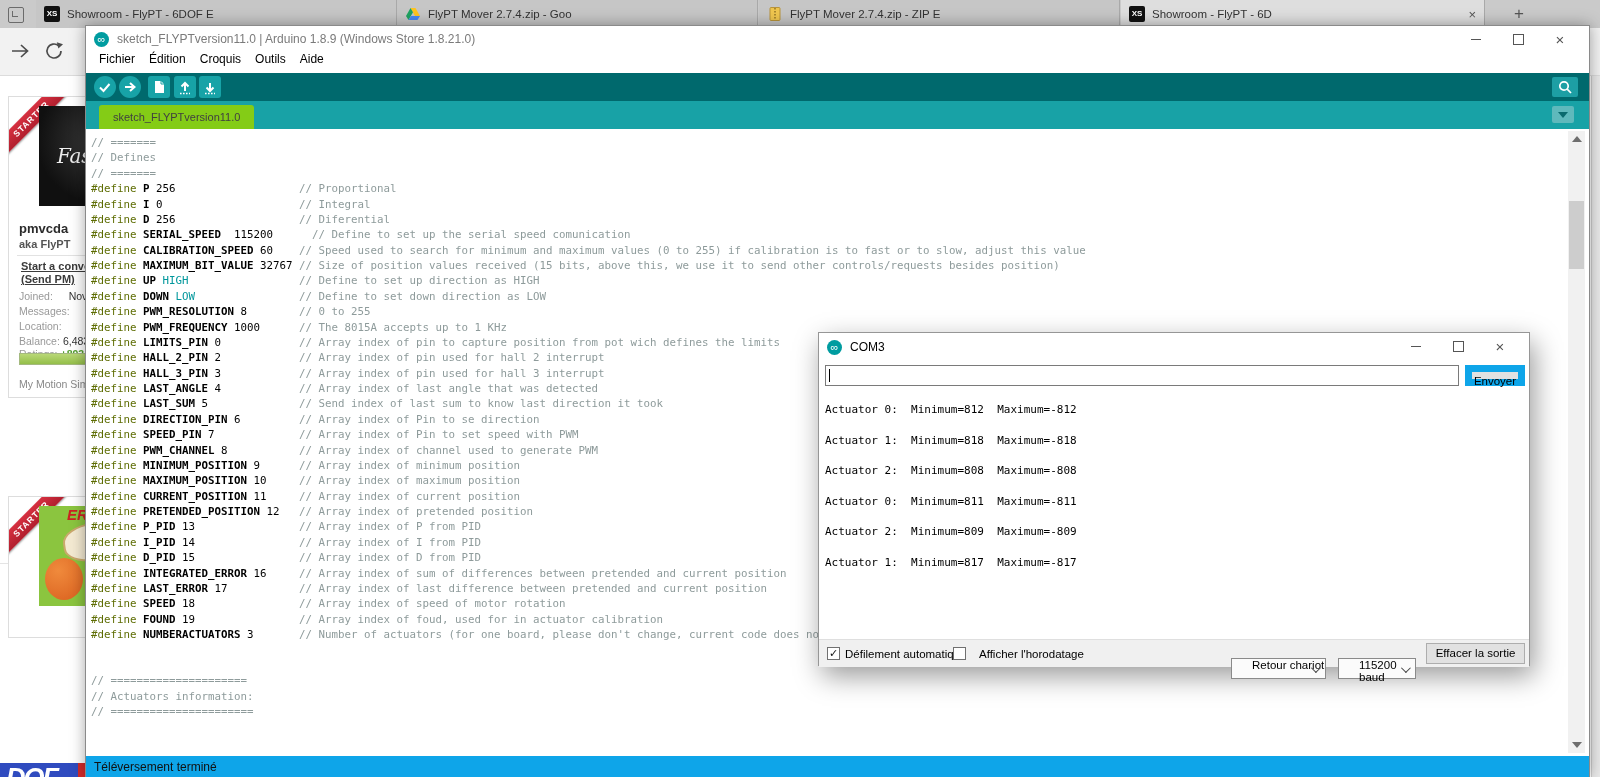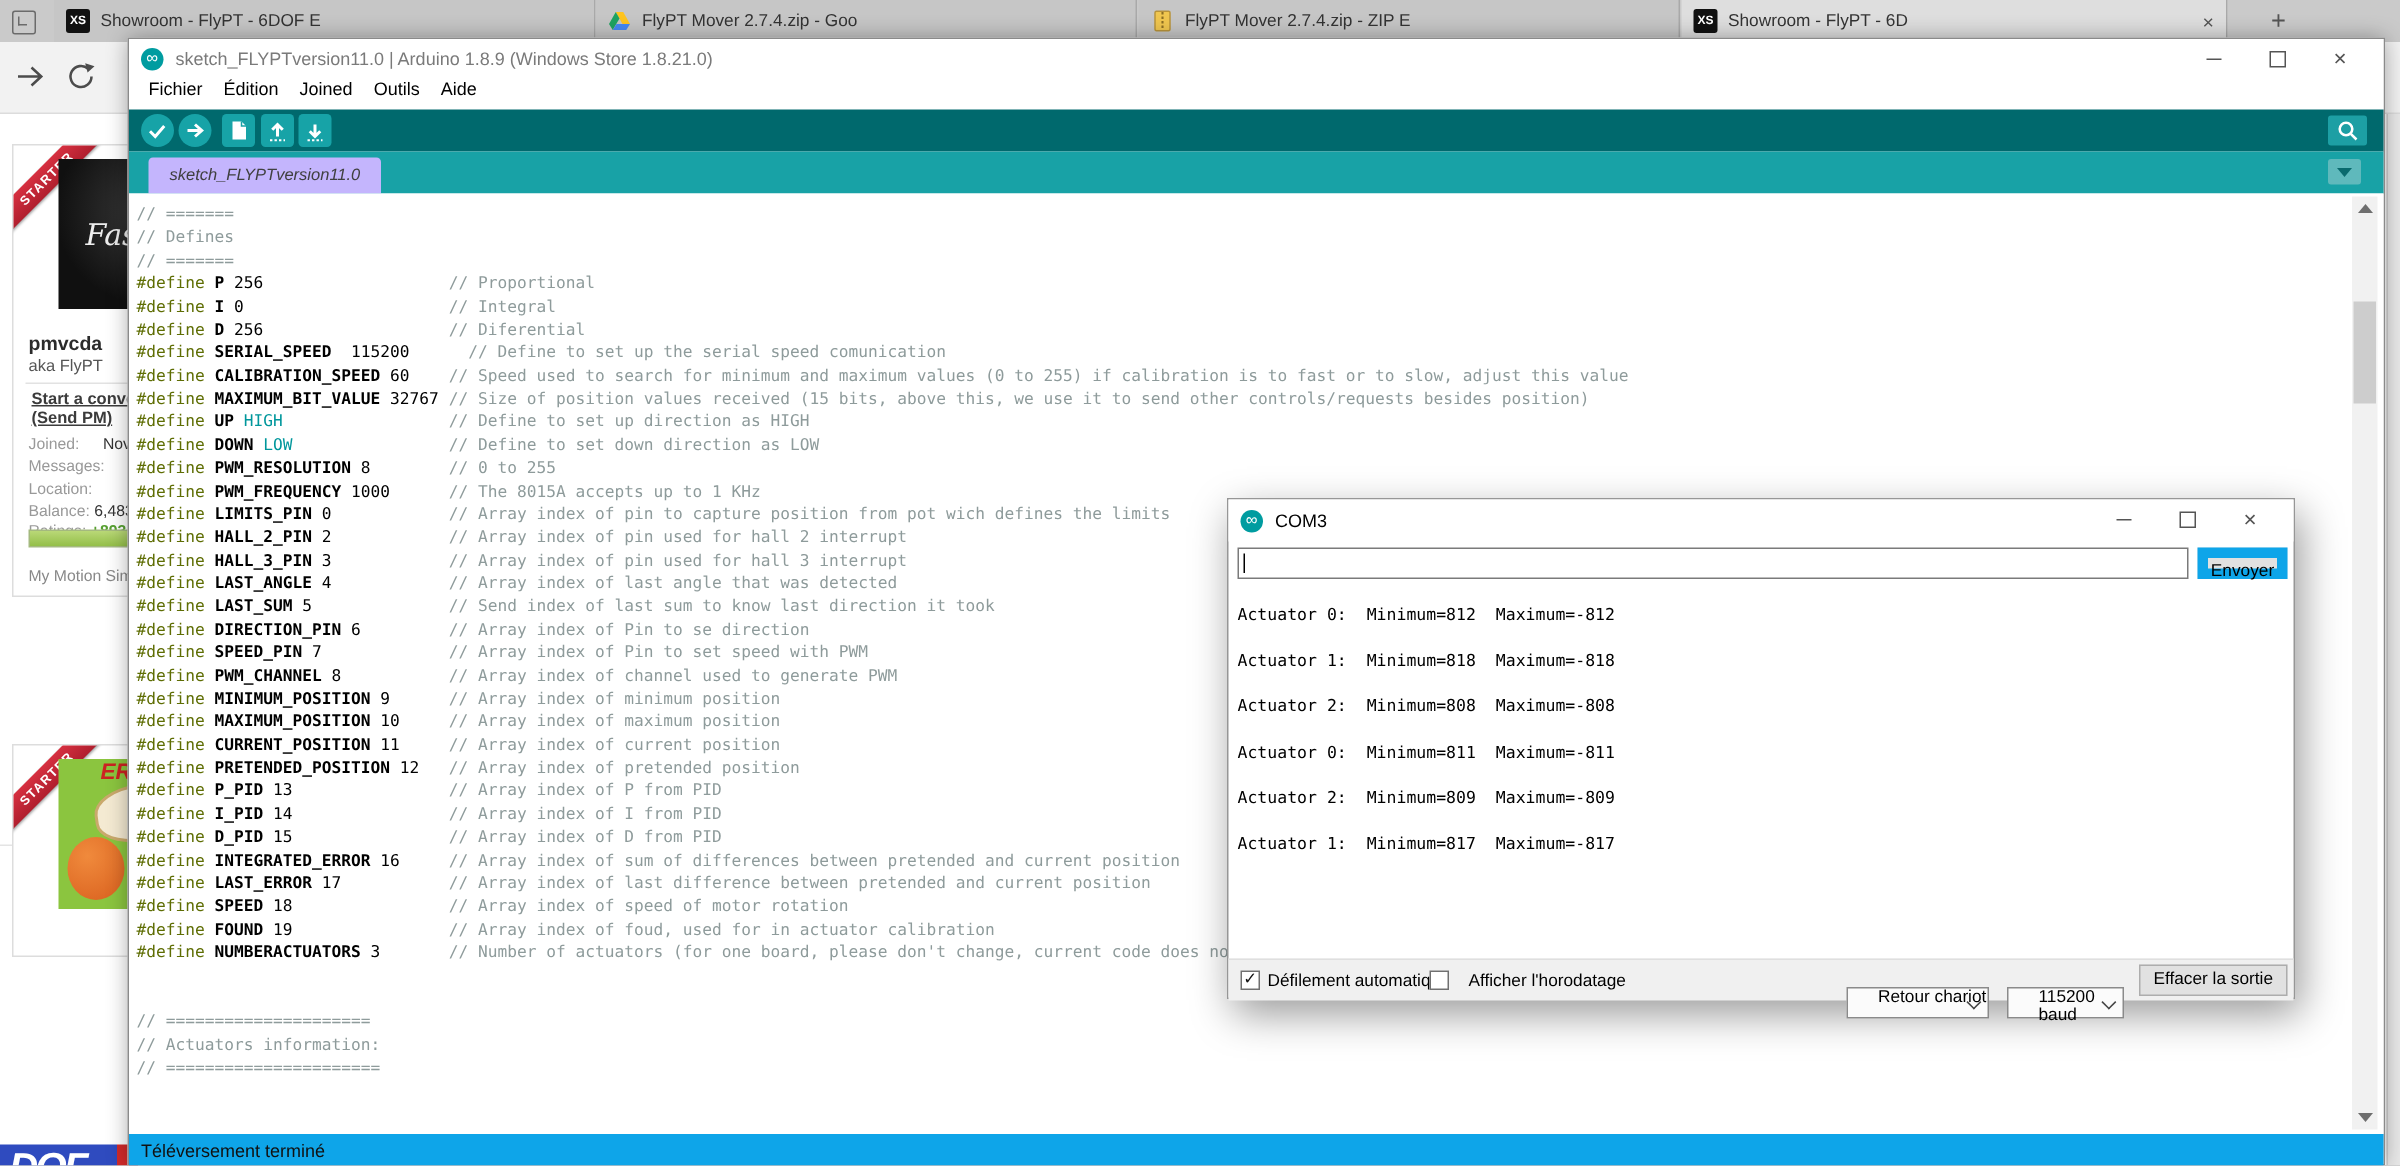--- a/index.html
+++ b/index.html
@@ -25,21 +25,21 @@
   .ribbon{position:absolute;left:-28px;top:14px;width:100px;text-align:center;background:linear-gradient(#d63040,#b01f2e);
           color:#fff;font-size:8.5px;font-weight:bold;letter-spacing:1px;padding:3px 0;transform:rotate(-45deg);box-shadow:0 1px 2px rgba(0,0,0,.4);}
   .avatar1{position:absolute;left:30px;top:9px;width:100px;height:100px;background:radial-gradient(circle at 60% 35%,#3a3a3a 0,#101010 70%);
            color:#eee;font-family:"DejaVu Serif",serif;font-style:italic;font-size:20px;display:flex;align-items:center;justify-content:center;}
   .avatar2{position:absolute;left:30px;top:9px;width:100px;height:100px;background:#8bc53f;overflow:hidden;}
   .bread{position:absolute;left:24px;top:16px;width:66px;height:34px;background:#f4ead2;border:2px solid #caa96c;border-radius:45% 45% 40% 40%;transform:rotate(-8deg);}
   .ball{position:absolute;left:6px;top:52px;width:38px;height:42px;background:radial-gradient(circle at 35% 30%,#f08a3c,#d9601e);border-radius:50%;}
   .eric{position:absolute;left:28px;top:0px;color:#cc2222;font-weight:bold;font-size:15px;font-style:italic;}
   .latoas{position:absolute;left:60px;top:70px;color:#cc2222;font-weight:bold;font-size:10px;transform:rotate(-18deg);}
   .uname{position:absolute;left:10px;top:124px;font-size:13px;font-weight:bold;color:#2b2b2b;}
-  .alias{position:absolute;left:10px;top:141px;font-size:11px;font-weight:normal;color:#555;}
+  .alias{position:absolute;left:10px;top:141px;font-size:11px;font-weight:bold;color:#555;}
   .cardhr{position:absolute;left:8px;top:158px;width:276px;border-top:1px solid #e2e2e2;}
   .convo{position:absolute;left:12px;top:163px;font-size:11px;font-weight:bold;color:#3b3b3b;text-decoration:underline;}
   .sendpm{position:absolute;left:12px;top:176px;font-size:11px;font-weight:bold;color:#3b3b3b;text-decoration:underline;}
   .frow{position:absolute;left:10px;width:80px;display:flex;justify-content:space-between;font-size:10.5px;color:#999;white-space:nowrap;}
   .frow .fv{color:#333;}
   .frow.inline{justify-content:flex-start;gap:3px;}
   .fv.green{color:#56a030;font-weight:bold;}
   .pbar{position:absolute;left:10px;top:256px;width:80px;height:10px;background:linear-gradient(#b9d877,#94bf49);border:1px solid #a4b97f;}
   .mms{position:absolute;left:10px;top:281px;font-size:10.5px;color:#888;}
   .pager{position:absolute;left:8px;top:455px;font-size:11px;color:#333;}
@@ -61,22 +61,22 @@
   .maxi{width:9px;height:9px;border:1px solid #555;}
   .clos{font-size:15px;line-height:15px;}
   .ard-menubar{position:absolute;left:0;top:26px;width:100%;height:21px;background:#fff;display:flex;align-items:flex-start;padding-left:6px;box-sizing:border-box;}
   .menu-item{font-size:12px;color:#000;padding:0 7px;}
   .ard-toolbar{position:absolute;left:0;top:47px;width:100%;height:28px;background:#00696d;}
   .tbtn{position:absolute;top:3px;width:22px;height:22px;background:#17a3a7;display:flex;align-items:center;justify-content:center;}
   .tbtn.round{border-radius:50%;}
   .tbtn.sq{border-radius:3px;}
   .serialbtn{position:absolute;left:1466px;top:4px;width:26px;height:20px;background:#1d9fa4;border-radius:2px;display:flex;align-items:center;justify-content:center;}
   .ard-tabbar{position:absolute;left:0;top:75px;width:100%;height:28px;background:#18a2a6;}
-  .filetab{position:absolute;left:13px;top:4px;height:24px;background:#c4b5fd;border-radius:3px 3px 0 0;padding:0 14px;
-           font-size:11px;color:#404040;display:flex;align-items:center;font-style:italic;}
+  .filetab{position:absolute;left:13px;top:4px;height:24px;background:#84cc16;border-radius:3px 3px 0 0;padding:0 14px;
+           font-size:11px;color:#404040;display:flex;align-items:center;}
   .tabdrop{position:absolute;left:1466px;top:5px;width:22px;height:17px;background:#5fb9bc;border-radius:2px;display:flex;align-items:center;justify-content:center;}
   .tabdrop i{display:block;width:0;height:0;border-left:5px solid transparent;border-right:5px solid transparent;border-top:6px solid #0a6a6e;}
   .ard-editor{position:absolute;left:0;top:103px;width:100%;height:627px;background:#fff;overflow:hidden;}
   .code{position:absolute;left:5px;top:6px;font-family:"DejaVu Sans Mono",monospace;font-size:10.8px;line-height:15.37px;color:#000;}
   .cl{white-space:pre;}
   .tk-pp{color:#5e6d03;}
   .tk-n{font-weight:bold;color:#000;}
   .tk-k{color:#00979c;}
   .tk-c{color:#8e9b9b;}
   .vscroll{position:absolute;left:1482px;top:2px;width:17px;height:622px;background:#f1f1f1;}
@@ -226,21 +226,21 @@
           </div>
         <div class="wbtn">
             <span class="maxi"></span>
           </div>
         <div class="wbtn clos">×</div>
       </div>
     </div>
     <div class="ard-menubar">
       <span class="menu-item">Fichier</span>
       <span class="menu-item">Édition</span>
-      <span class="menu-item">Joined</span>
+      <span class="menu-item">Croquis</span>
       <span class="menu-item">Outils</span>
       <span class="menu-item">Aide</span>
     </div>
     <div class="ard-toolbar">
       <div class="tbtn round" style="left:8px;">
         <svg width="16" height="16">
             <path d="M3 8.5 l3.5 3.5 6-7" stroke="#fff" stroke-width="2" fill="none"></path>
           </svg>
       </div>
       <div class="tbtn round" style="left:33px;">

